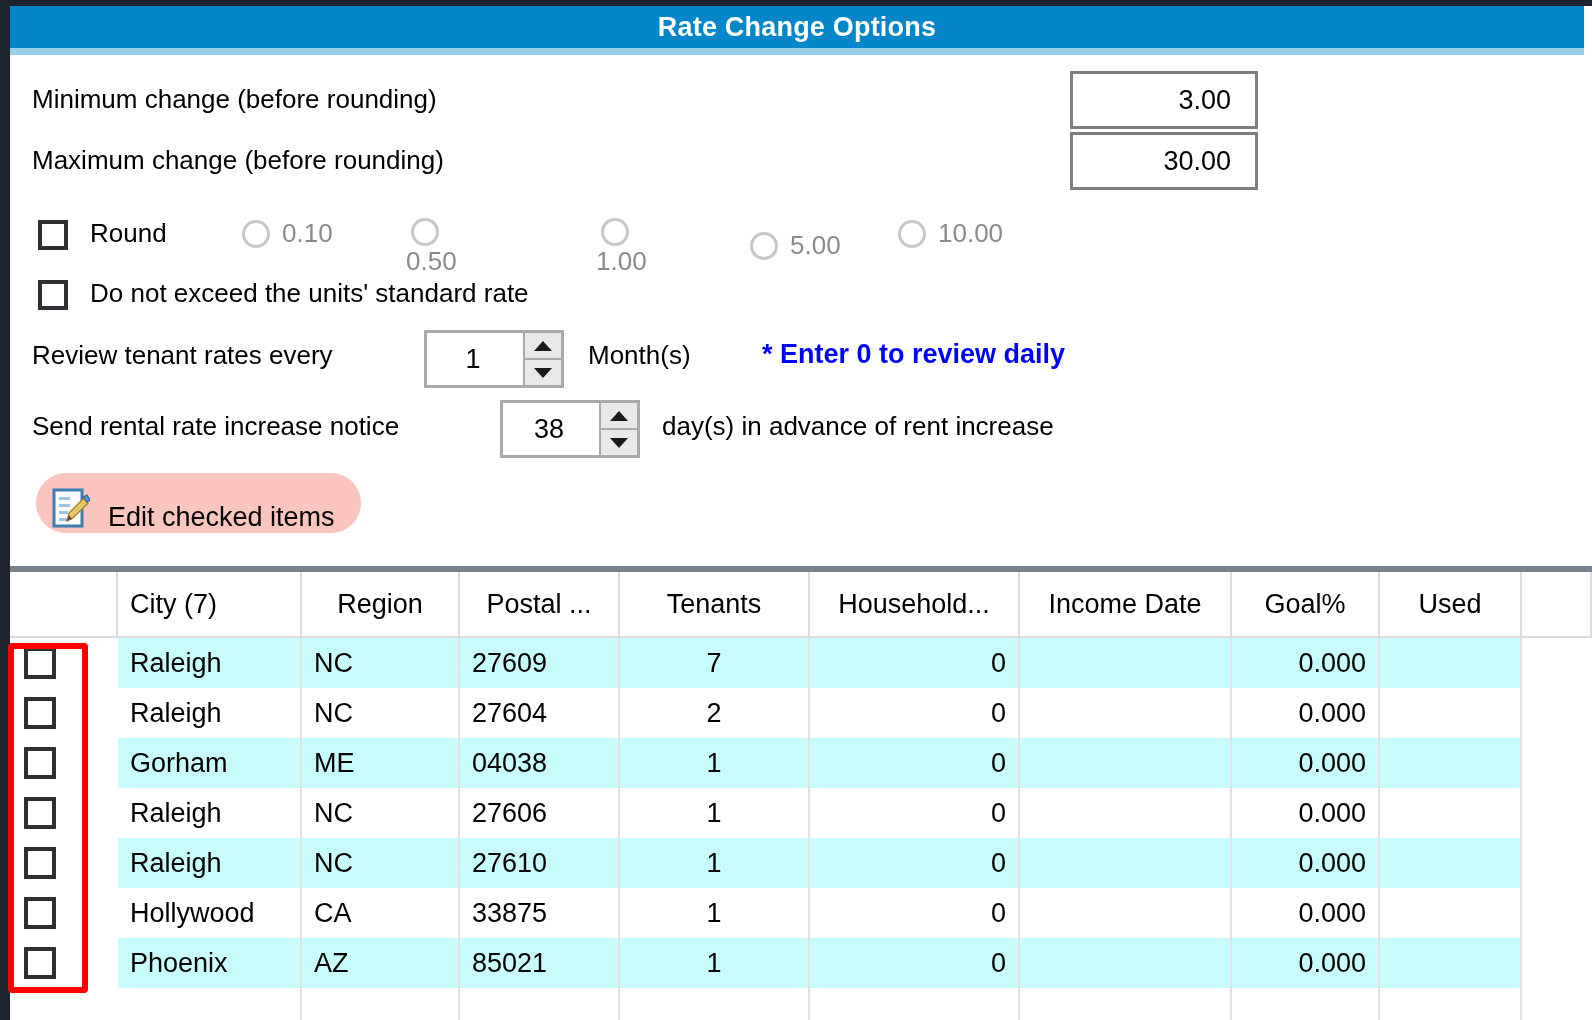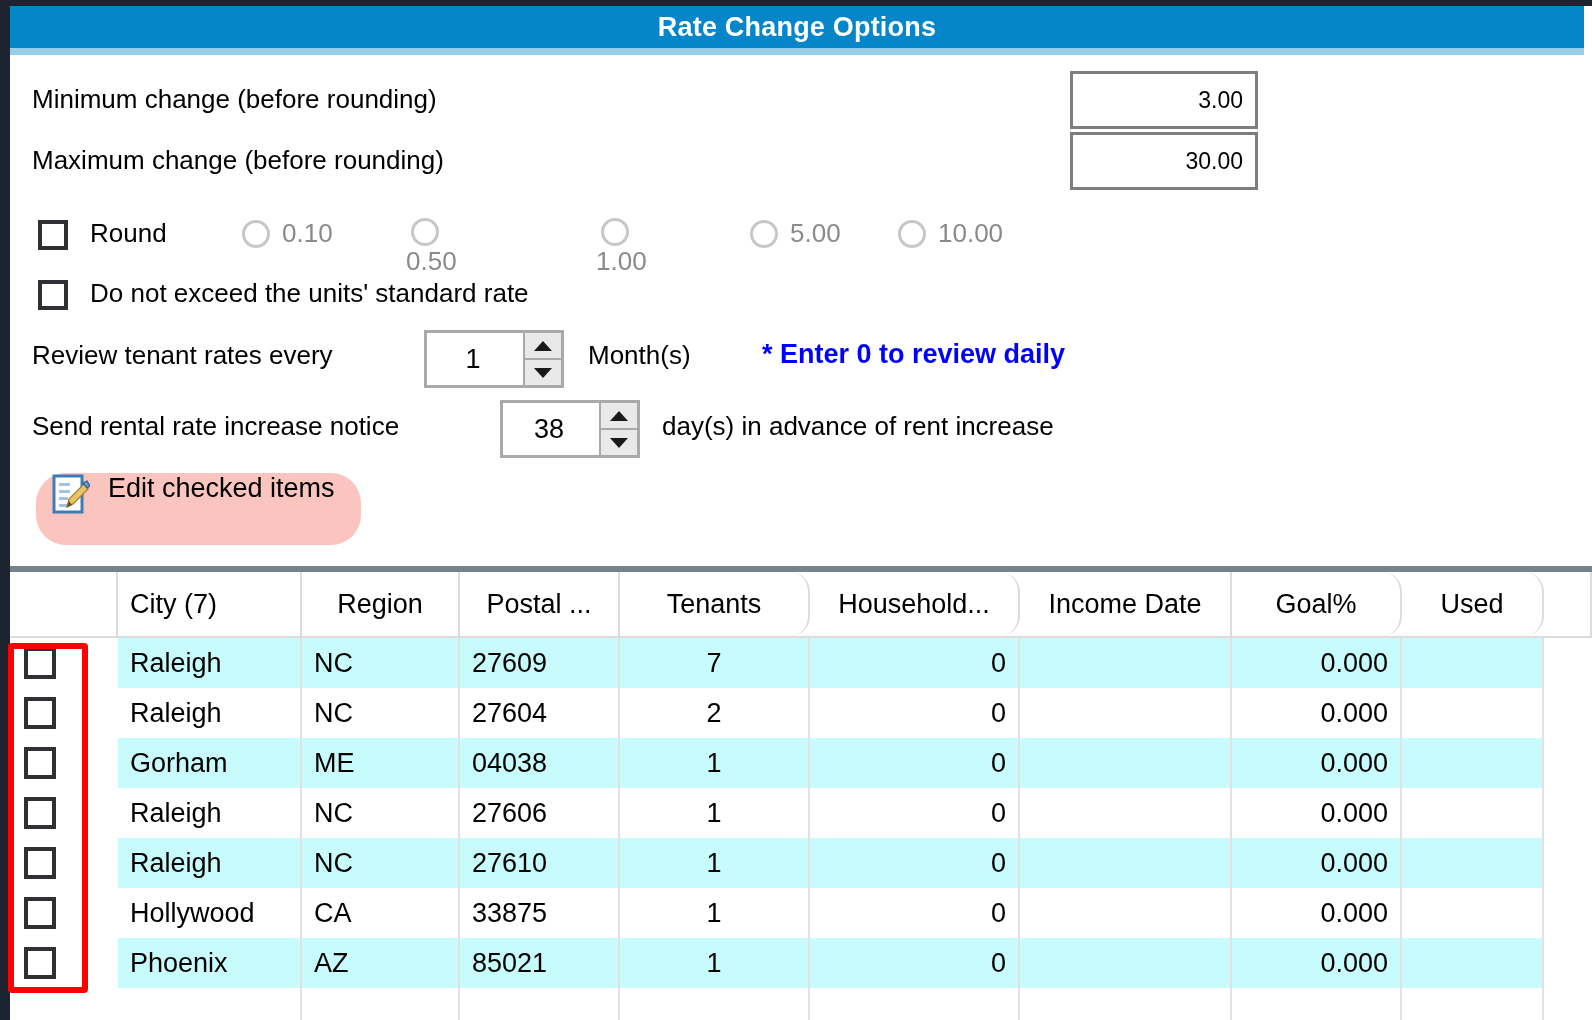--- a/index.html
+++ b/index.html
@@ -51,22 +51,22 @@
     white-space: nowrap;
   }
 
   .numbox {
     position: absolute;
     background: #fff;
     border: 3px solid #7e7e7e;
     display: flex;
     align-items: center;
     justify-content: flex-end;
-    padding-right: 12px;
-    font-size: 23px;
+    padding-right: 24px;
+    font-size: 27px;
     color: #000;
   }
 
   
   .cbx {
     position: absolute;
     width: 30px; height: 30px;
     border: 4px solid #2f3034;
     background: #fff;
   }
@@ -140,26 +140,26 @@
     font-size: 27px;
     font-weight: bold;
     color: #0000ff;
     white-space: nowrap;
   }
 
   
   .edit-btn {
     position: absolute;
     left: 26px; top: 467px;
-    height: 72px;
-    padding: 0 26px 0 14px;
+    height: 60px;
+    padding: 12px 26px 0 14px;
     background: #fac5bf;
     border-radius: 30px;
     display: flex;
-    align-items: flex-start;
+    align-items: flex-end;
     gap: 18px;
   }
   .edit-label {
     font-size: 27px;
     color: #000;
     white-space: nowrap;
   }
 
   
   .divider {
@@ -201,25 +201,25 @@
     overflow: hidden;
   }
   .hdr .cell { border-right: 2px solid #dcdcdc; }
   .c-check { width: 108px; border-right: none; justify-content: flex-start; padding-left: 14px; }
   .c-city  { width: 184px; }
   .c-reg   { width: 158px; }
   .c-post  { width: 160px; }
   .c-ten   { width: 190px; justify-content: center; }
   .c-hh    { width: 210px; justify-content: flex-end; }
   .c-inc   { width: 212px; }
-  .c-goal  { width: 170px; justify-content: flex-end; }
+  .c-goal  { width: 148px; justify-content: flex-end; }
   .c-used  { width: 142px; }
   .c-pad   { flex: 1; border-right: none; }
 
-  .hdr .c-ten, .hdr .c-hh, .hdr .c-goal, .hdr .c-used { justify-content: center; border-radius: 20px; }
+  .hdr .c-ten, .hdr .c-hh, .hdr .c-goal, .hdr .c-used { justify-content: center; }
   .hdr .c-inc { justify-content: center; }
   .hdr .c-reg, .hdr .c-post { justify-content: center; }
 
   .drow { height: 50px; }
   .drow.alt .cell-tint { background: #c8fbfb; }
   .cell-tint { background: #ffffff; }
   .drow .c-check { background: #ffffff; }
 
   .rowcbx {
     width: 32px; height: 32px;
@@ -265,21 +265,21 @@
         <span class="radio-label">0.10</span>
       </div>
       <div class="radio-item" style="left:396px; top:0;flex-direction:column;">
         <span class="radio-circle"></span>
         <span class="radio-label">0.50</span>
       </div>
       <div class="radio-item" style="left:586px; top:0;flex-direction:column;">
         <span class="radio-circle"></span>
         <span class="radio-label">1.00</span>
       </div>
-      <div class="radio-item" style="left:740px; top:0;">
+      <div class="radio-item" style="left:740px; top:12px;">
         <span class="radio-circle"></span>
         <span class="radio-label">5.00</span>
       </div>
       <div class="radio-item" style="left:888px; top:0;">
         <span class="radio-circle"></span>
         <span class="radio-label">10.00</span>
       </div>
     </div>
 
     <div class="cbx" style="left:28px; top:274px;"></div>

